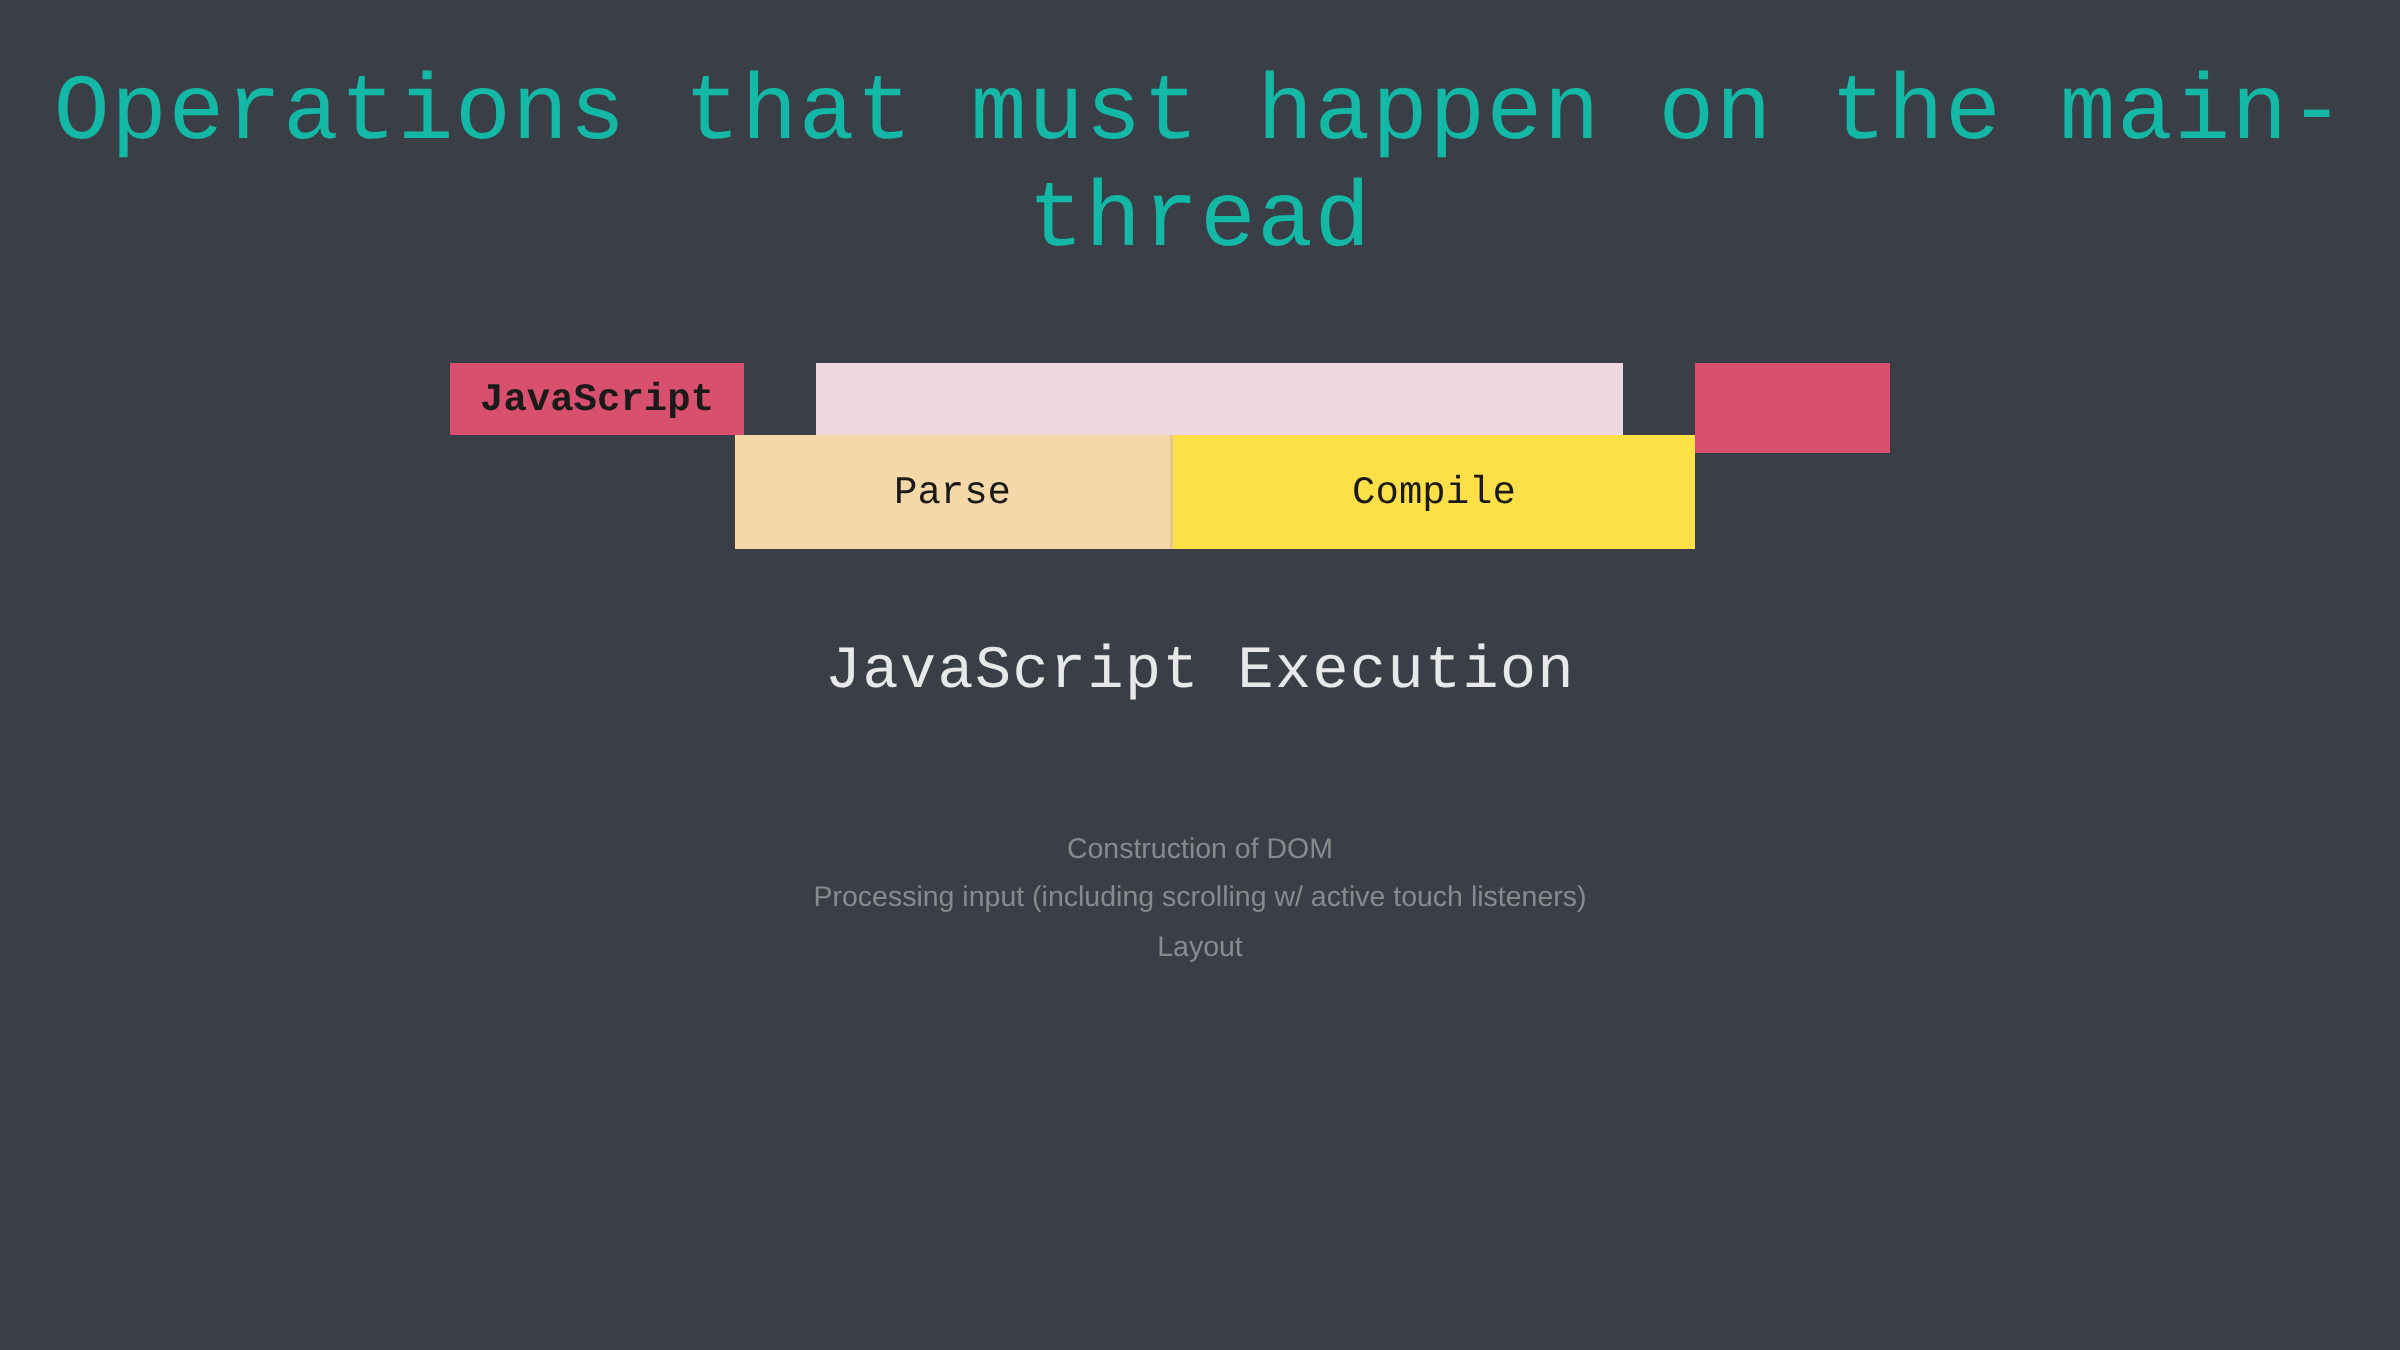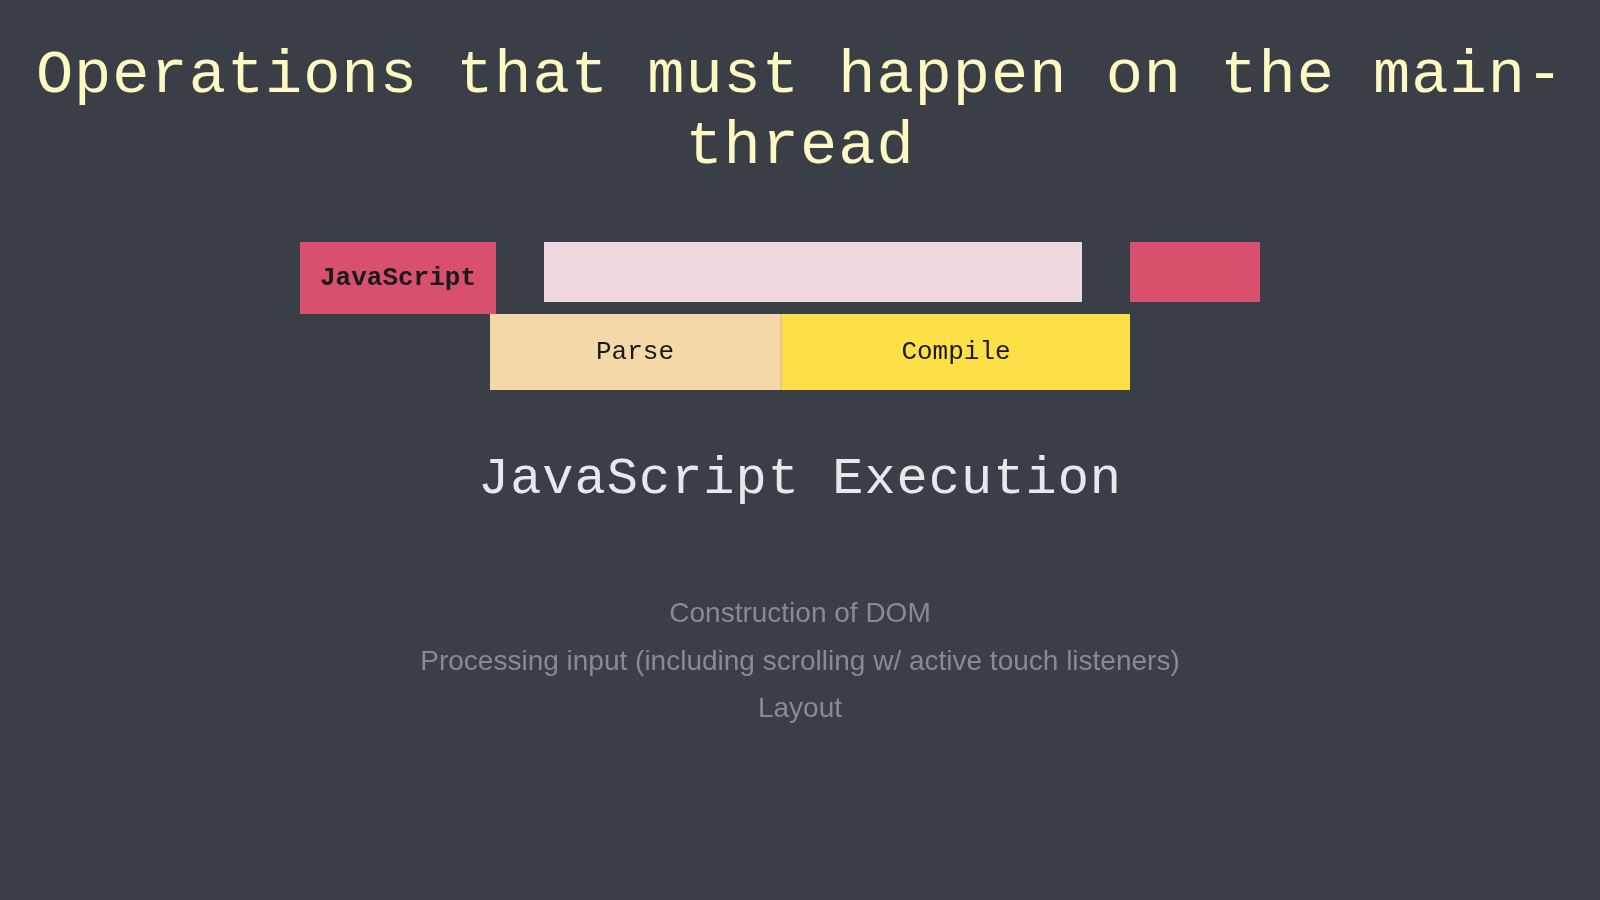--- a/index.html
+++ b/index.html
@@ -14,21 +14,21 @@
       background-color: #3a3f47;
       font-family: 'Courier New', Courier, monospace;
       overflow: hidden;
       display: flex;
       flex-direction: column;
       align-items: center;
       justify-content: flex-start;
     }
 
     .page-title {
-      color: #fef9c3;
+      color: #14b8a6;
       font-size: 62px;
       font-weight: 400;
       letter-spacing: 1px;
       margin-top: 40px;
       text-align: center;
       font-family: 'Courier New', Courier, monospace;
     }
 
     .diagram-container {
       margin-top: 60px;
@@ -39,21 +39,21 @@
       position: relative;
       left: -20px;
     }
 
     
     .row1 {
       display: flex;
       flex-direction: row;
       align-items: stretch;
       width: 960px;
-      height: 72px;
+      height: 48px;
       gap: 48px;
     }
 
     .js-block {
       background-color: #d94f6e;
       color: #1a1a1a;
       font-size: 26px;
       font-family: 'Courier New', Courier, monospace;
       font-weight: 600;
       display: flex;
@@ -107,33 +107,33 @@
       font-family: 'Courier New', Courier, monospace;
       font-weight: 500;
       display: flex;
       align-items: center;
       justify-content: center;
       flex: 1.2;
     }
 
     .js-execution-title {
       color: #e8e8e8;
-      font-size: 52px;
+      font-size: 40px;
       font-family: 'Courier New', Courier, monospace;
       font-weight: 400;
       margin-top: 60px;
       text-align: right;
       letter-spacing: 1px;
     }
 
     .bottom-list {
       margin-top: 80px;
       text-align: center;
       color: #888a8e;
-      font-size: 28px;
+      font-size: 19px;
       font-family: Arial, Helvetica, sans-serif;
       line-height: 1.7;
       font-weight: 400;
     }
   </style>
 </head>
 <body>
 
 <h1 class="page-title">Operations that must happen on the main-thread</h1>
 

